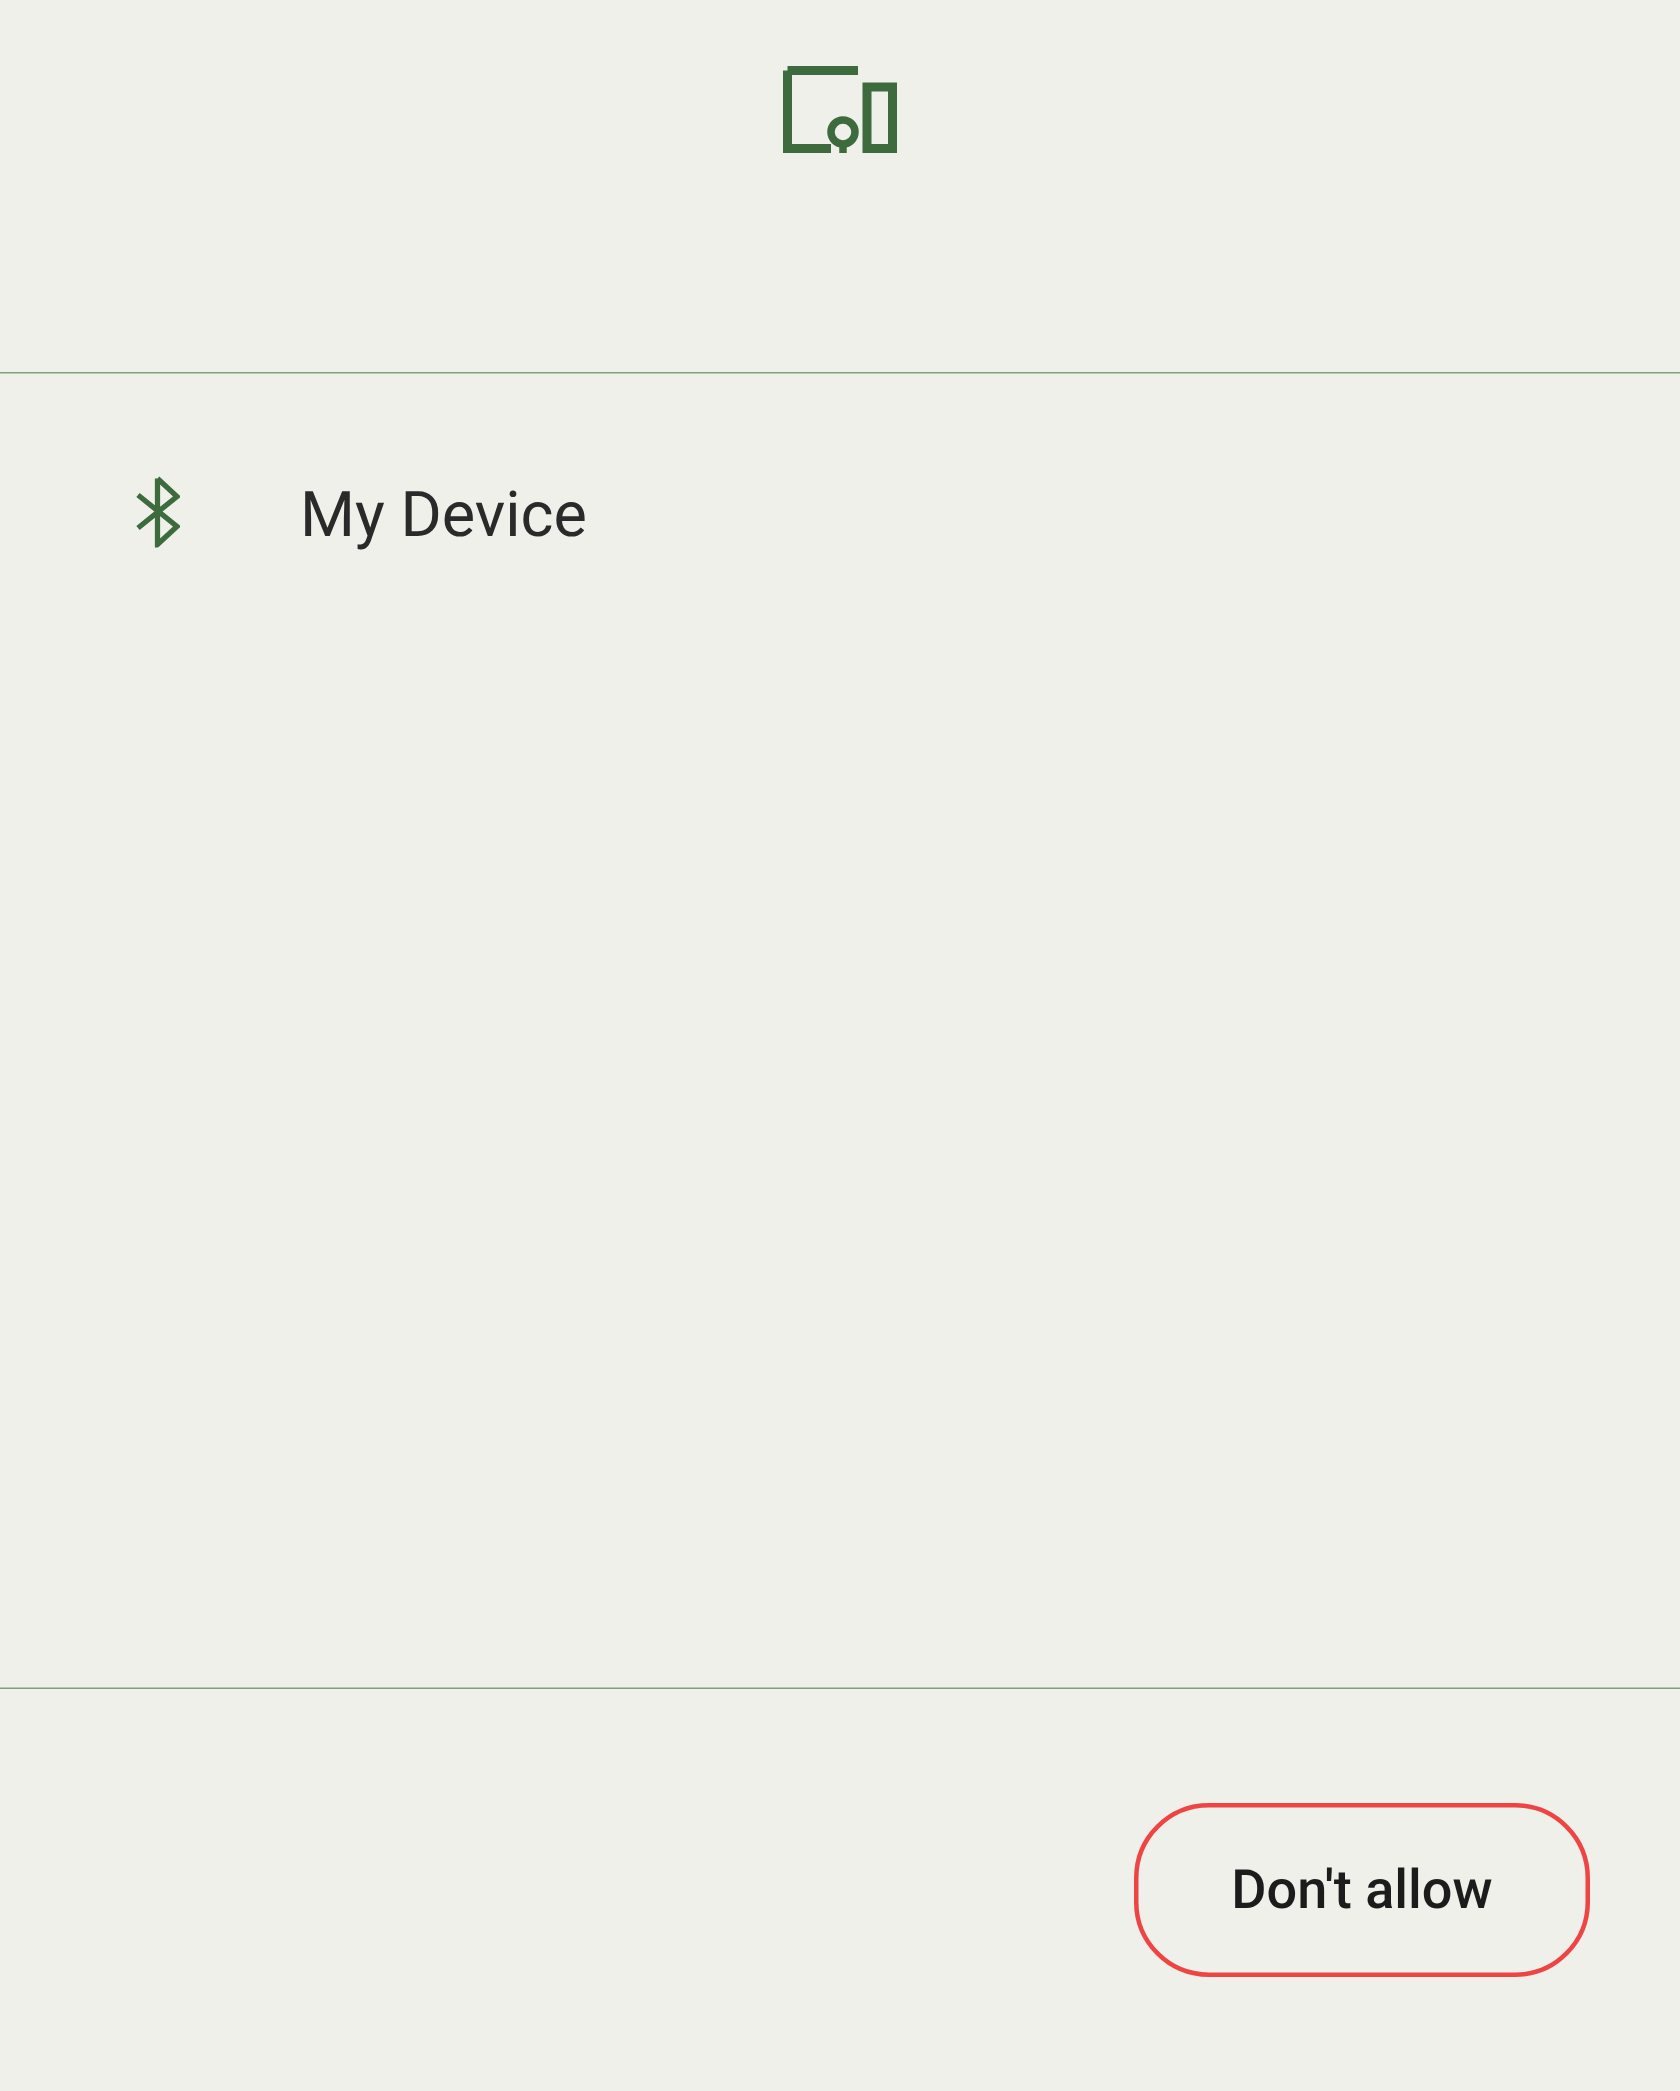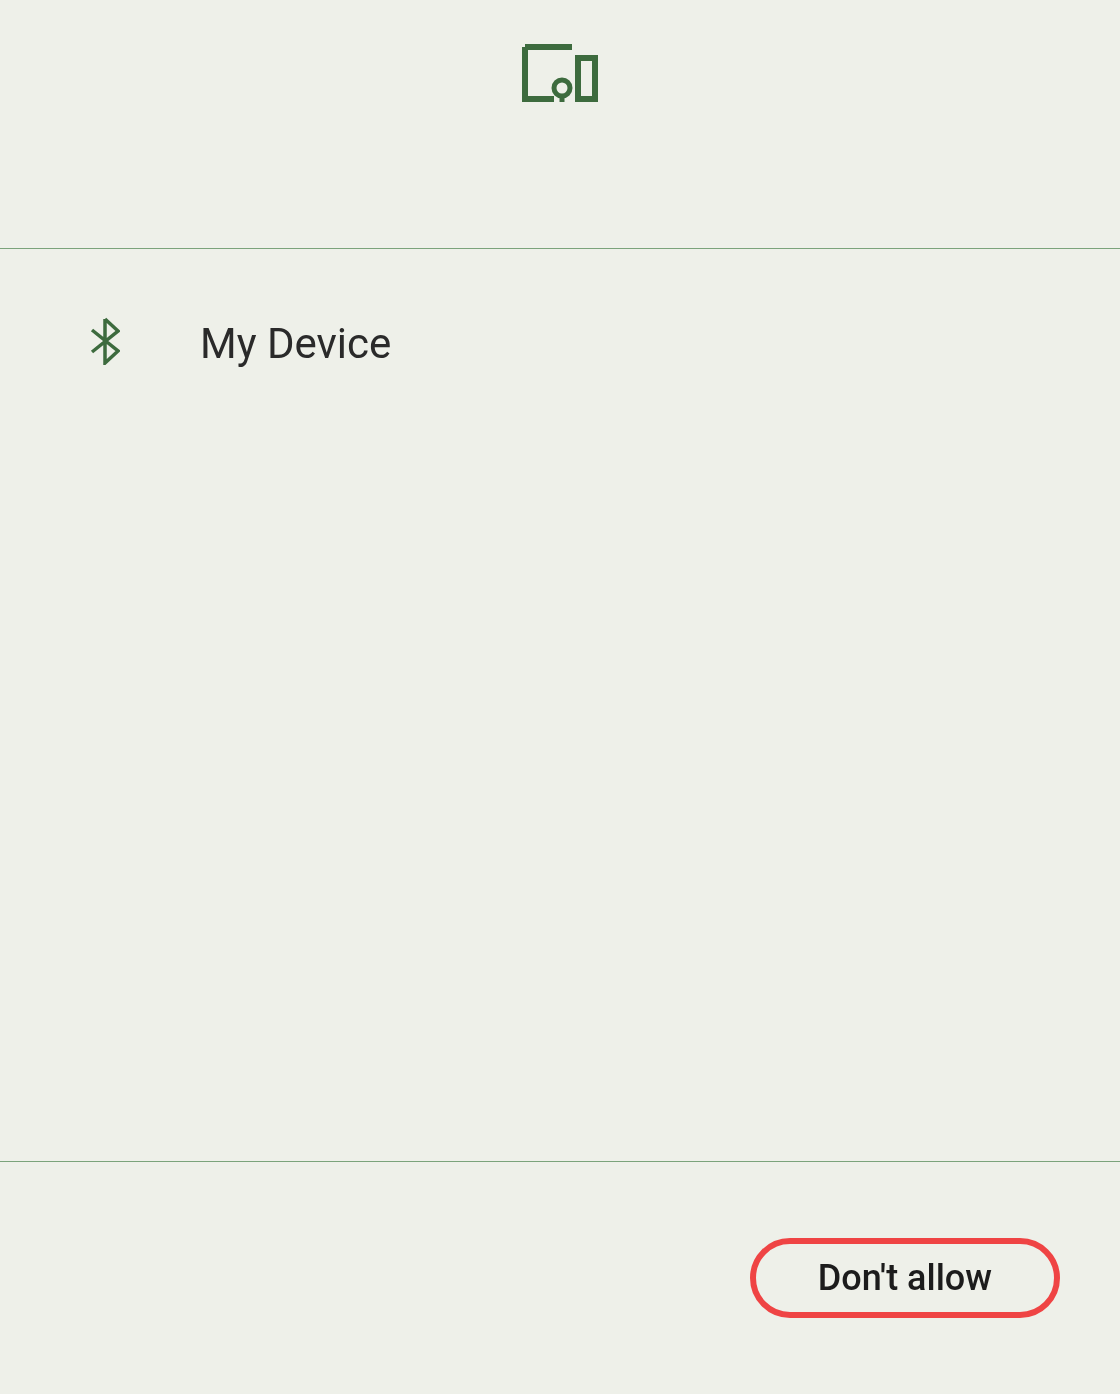--- a/index.html
+++ b/index.html
@@ -68,24 +68,24 @@
       color: #2a2a2a;
     }
     
     .footer-section {
       padding: 76px 60px 76px 60px;
       display: flex;
       justify-content: flex-end;
     }
     
     .deny-button {
-      border: 6px solid #ef4444;
+      border: 3px solid #ef4444;
       background: transparent;
       border-radius: 50px;
-      padding: 13px 62px;
+      padding: 34px 62px;
       font-size: 36px;
       font-weight: 500;
       color: #1c1c1c;
       cursor: pointer;
       font-family: inherit;
     }
   </style>
 </head>
 <body>
 

